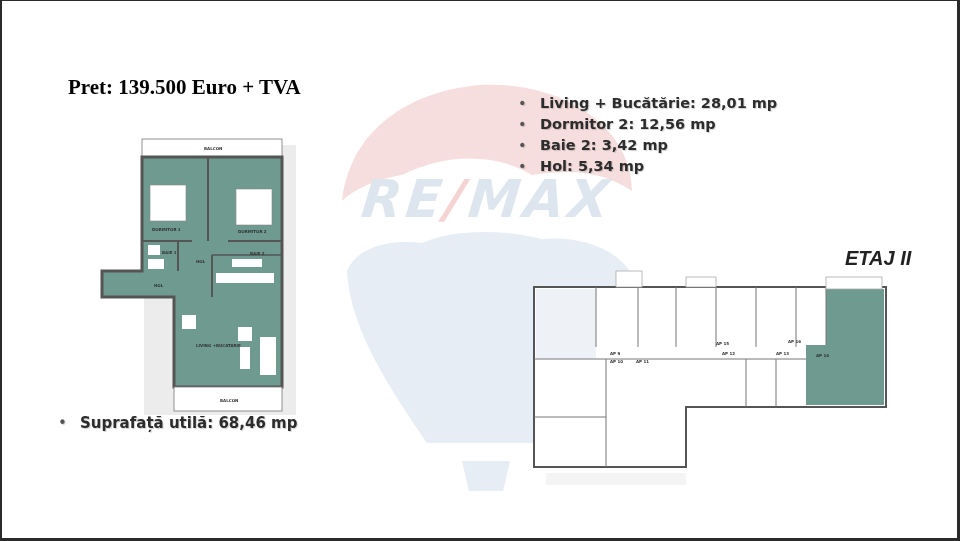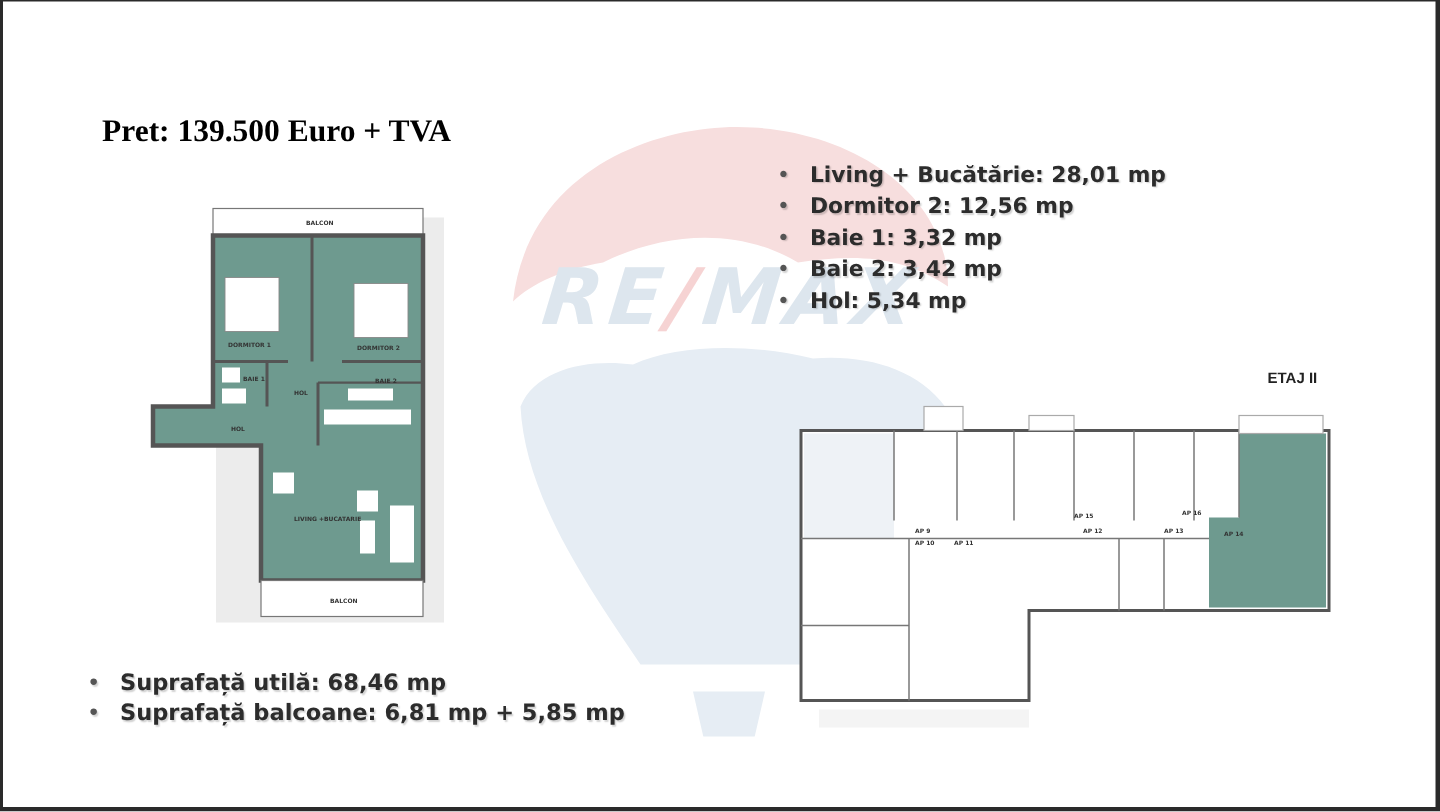--- a/index.html
+++ b/index.html
@@ -15,35 +15,35 @@
   .wm-text {
     position: absolute; left: 360px; top: 168px; font-family: "DejaVu Sans", sans-serif; font-weight: bold;
     font-size: 52px; letter-spacing: 4px; font-style: italic; color: #dde6ee; transform: skewX(-6deg);
   }
   .wm-text .slash { color: #f6d3d3; }
 
   .price {
     position: absolute; left: 66px; top: 74px; font-family: Liberation Serif, serif;
     font-weight: bold; font-size: 21px; color: #000000;
   }
-  ul.rooms, ul.areas { list-style: none; position: absolute; margin-top: 14px; }
+  ul.rooms, ul.areas { list-style: none; position: absolute; }
   ul.rooms { left: 516px; top: 92px; }
-  ul.areas { left: 56px; top: 430px; }
+  ul.areas { left: 56px; top: 412px; }
   ul.rooms li, ul.areas li {
     font-family: "DejaVu Sans", sans-serif; font-weight: bold; font-size: 14.5px; line-height: 21px;
     color: #2c2c2c; text-shadow: 1px 1px 1px rgba(0,0,0,0.18); position: relative; padding-left: 22px; white-space: nowrap;
   }
   ul.rooms li::before, ul.areas li::before {
     content: "•"; position: absolute; left: 0; top: 0; color: #555; font-weight: normal;
   }
   ul.areas li { font-size: 15px; line-height: 20px; }
 
   .etaj {
     position: absolute; left: 843px; top: 246px; font-family: "Liberation Sans", sans-serif;
-    font-weight: bold; font-size: 10px; color: #222;
+    font-weight: bold; font-style: italic; font-size: 20px; color: #222;
   }
 
   .plan { position: absolute; left: 98px; top: 136px; width: 200px; height: 280px; }
   .site { position: absolute; left: 524px; top: 266px; width: 368px; height: 220px; }
   .plan-label { font-family: "DejaVu Sans", sans-serif; font-size: 4px; fill: #333; font-weight: bold; }
 </style>
 </head>
 <body>
 
 <div class="slide">
@@ -53,21 +53,20 @@
     <path d="M15,200 C25,175 60,168 90,172 C120,158 170,158 210,168 C245,165 280,175 298,200 C295,260 250,320 215,372 L95,372 C60,320 18,260 15,200 Z" fill="#e6edf4"></path>
     <path d="M130,390 L178,390 L170,425 L138,425 Z" fill="#e6edf4"></path>
   </svg>
   <div class="wm-text"><span>RE</span><span class="slash">/</span><span>MAX</span></div>
 
   <div class="price">Pret: 139.500 Euro + TVA</div>
 
   <ul class="rooms">
     <li>Living + Bucătărie: 28,01 mp</li>
     <li>Dormitor 2: 12,56 mp</li>
-    <li>Baie 1: 3,32 mp</li>
     <li>Baie 2: 3,42 mp</li>
     <li>Hol: 5,34 mp</li>
   </ul>
 
   <div class="etaj">ETAJ II</div>
 
   <svg class="plan" viewBox="0 0 200 280">
 
     <rect x="44" y="8" width="152" height="270" fill="#ececec"></rect>
 
@@ -145,15 +144,14 @@
       <text x="196" y="88">AP 12</text>
       <text x="250" y="88">AP 13</text>
       <text x="290" y="90">AP 14</text>
       <text x="190" y="78">AP 15</text>
       <text x="262" y="76">AP 16</text>
     </g>
   </svg>
 
   <ul class="areas">
     <li>Suprafață utilă: 68,46 mp</li>
-    <li>Suprafață balcoane: 6,81 mp + 5,85 mp</li>
   </ul>
 </div>
 
 </body></html>

